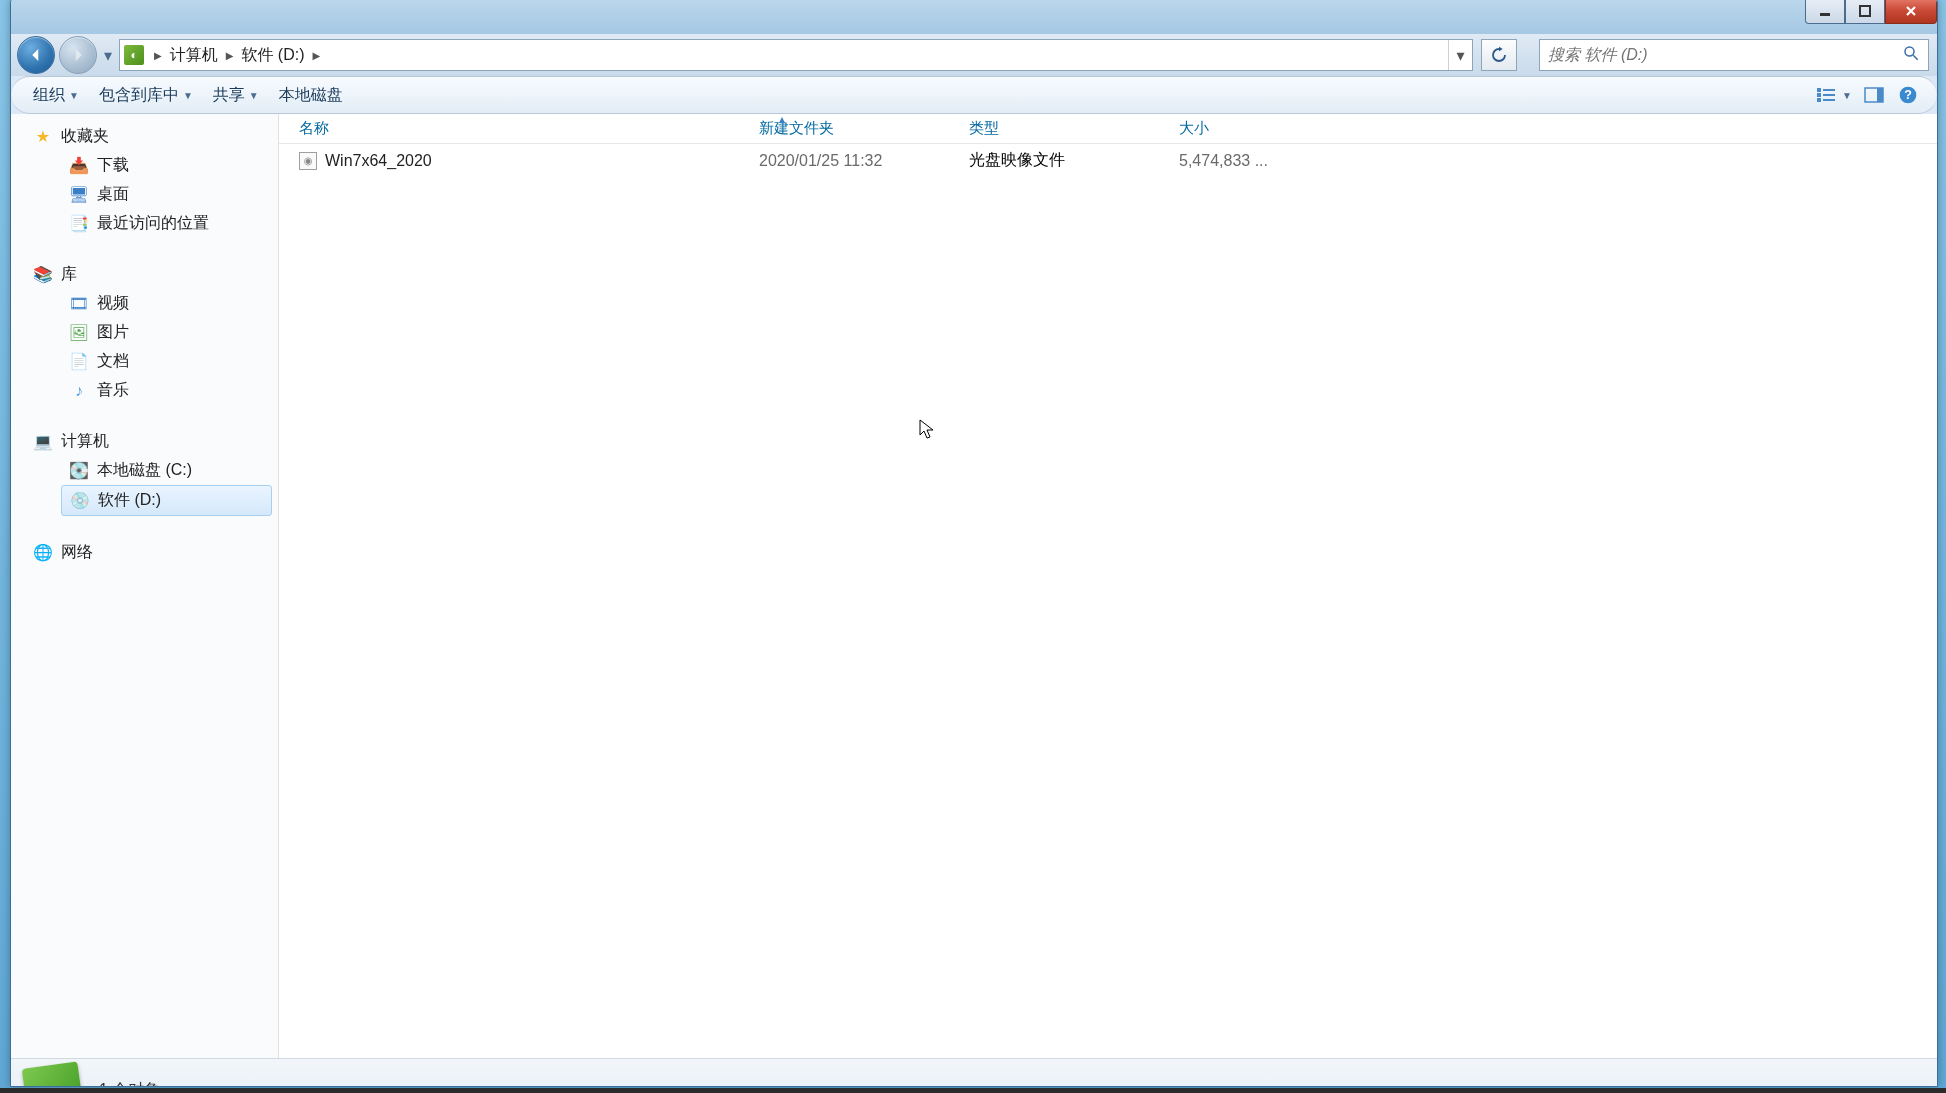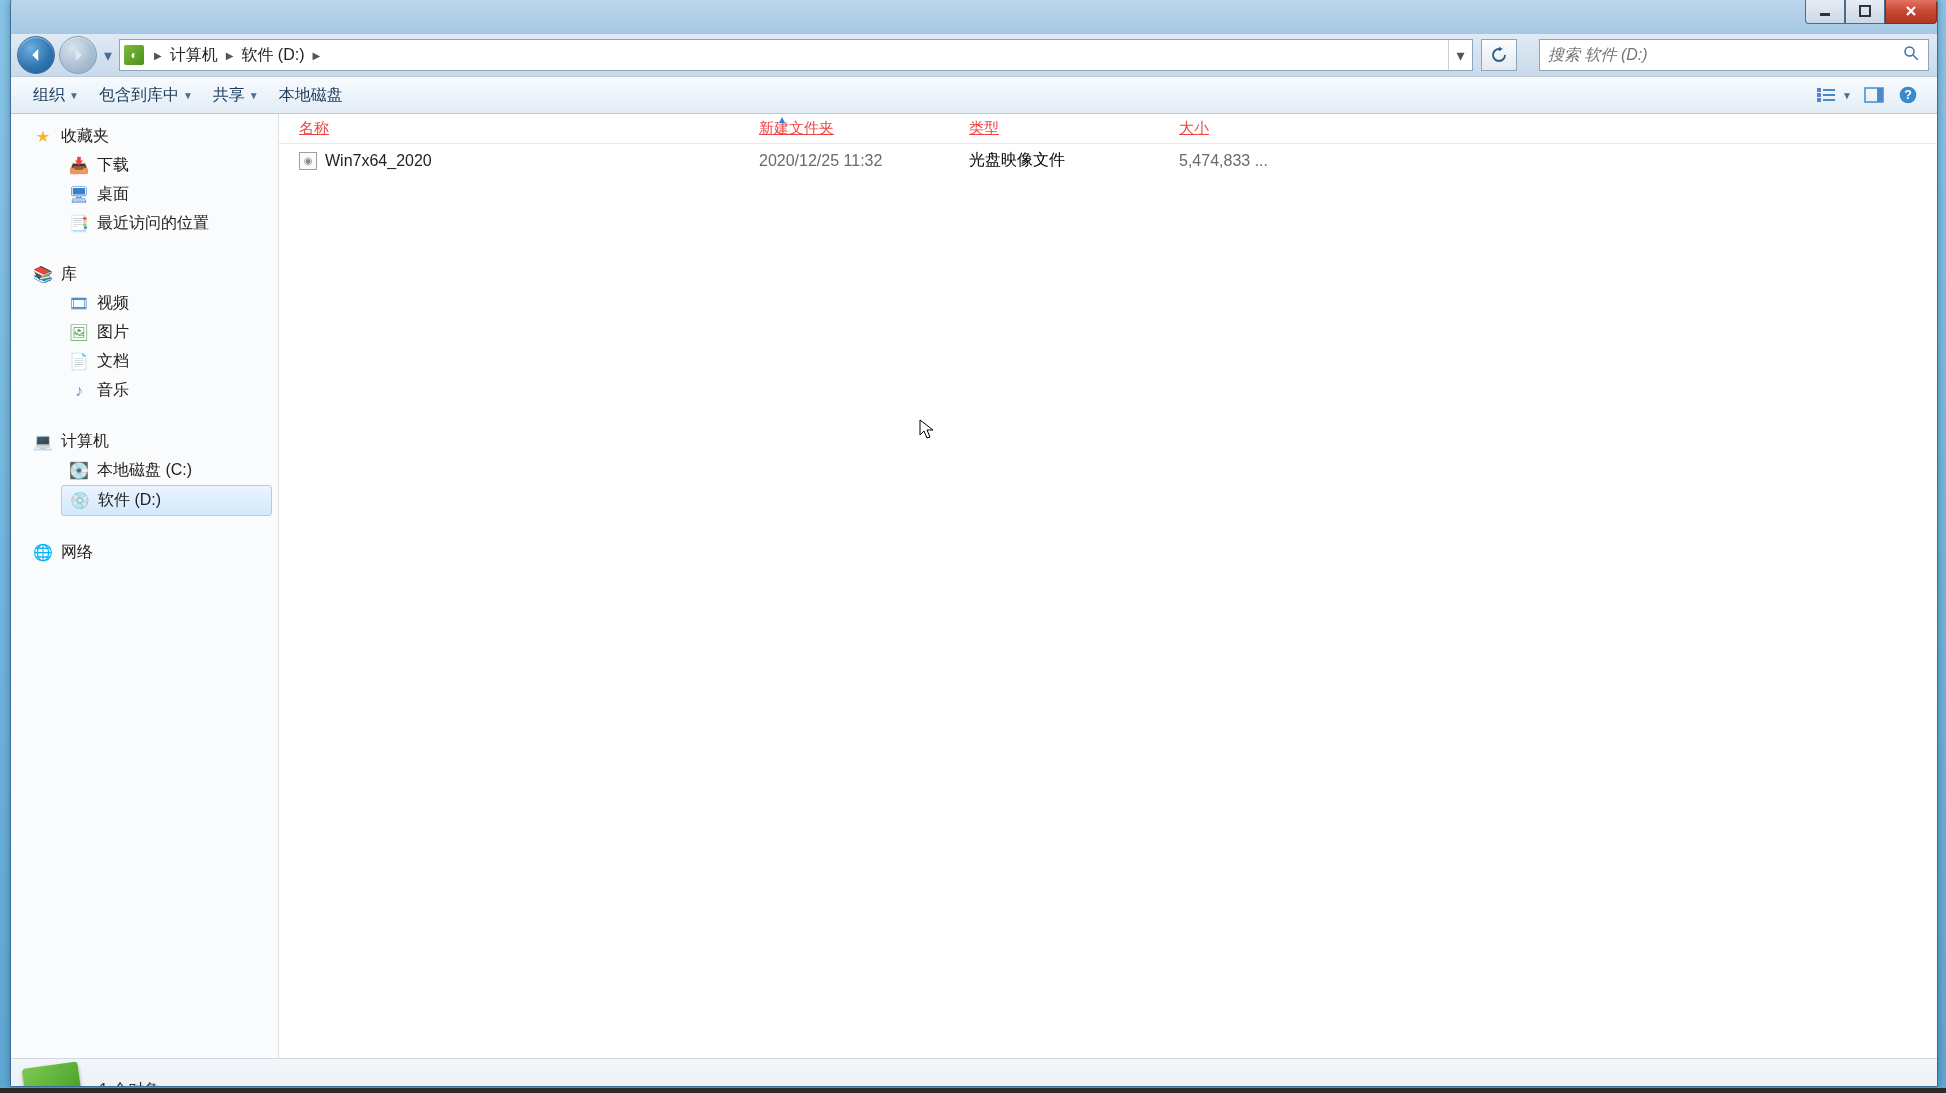--- a/index.html
+++ b/index.html
@@ -129,20 +129,21 @@
     }
     .search-bar .search-icon { color: #3a6da8; }
     .toolbar {
       height: 38px;
       background: linear-gradient(to bottom, #f7fbfe 0%, #e3edf6 100%);
       border-top: 1px solid #b8c8d8;
       border-bottom: 1px solid #b8c8d8;
       display: flex;
       align-items: center;
       padding: 0 12px;
+      border-radius: 19px;
     }
     .tb-btn {
       display: flex; align-items: center;
       font-size: 16px; color: #1a3a5a;
       padding: 6px 10px;
       gap: 4px;
       cursor: default;
     }
     .tb-btn .chev { font-size: 10px; color: #4a6d90; }
     .tb-spacer { flex: 1; }
@@ -206,22 +207,21 @@
       flex: 1;
       position: relative;
       background: #fff;
     }
     .col-headers {
       height: 30px;
       display: flex;
       align-items: center;
       border-bottom: 1px solid #e8e8e8;
       font-size: 15px;
-      color: #ef4444;
-      text-decoration: underline;
+      color: #0369a1;
     }
     .col-h {
       padding-left: 20px;
       border-right: 1px solid transparent;
     }
     .col-h.name { width: 460px; }
     .col-h.date { width: 210px; }
     .col-h.type { width: 210px; }
     .col-h.size { width: 140px; }
     .sort-indicator {
@@ -466,21 +466,21 @@
         <div class="col-h date">新建文件夹</div>
         <div class="col-h type">类型</div>
         <div class="col-h size">大小</div>
       </div>
 
       <div class="file-row">
         <div class="fc name">
           <span class="file-icon">◉</span>
           <span>Win7x64_2020</span>
         </div>
-        <div class="fc date">2020/12/25 11:32</div>
+        <div class="fc date">2020/01/25 11:32</div>
         <div class="fc type">光盘映像文件</div>
         <div class="fc size">5,474,833 ...</div>
       </div>
 
       <svg class="cursor-arrow" viewBox="0 0 16 22">
         <path d="M1 1 L1 16 L5 12 L8 19 L11 18 L8 11 L14 11 Z" fill="#fff" stroke="#000" stroke-width="1"></path>
       </svg>
     </div>
   </div>
 

